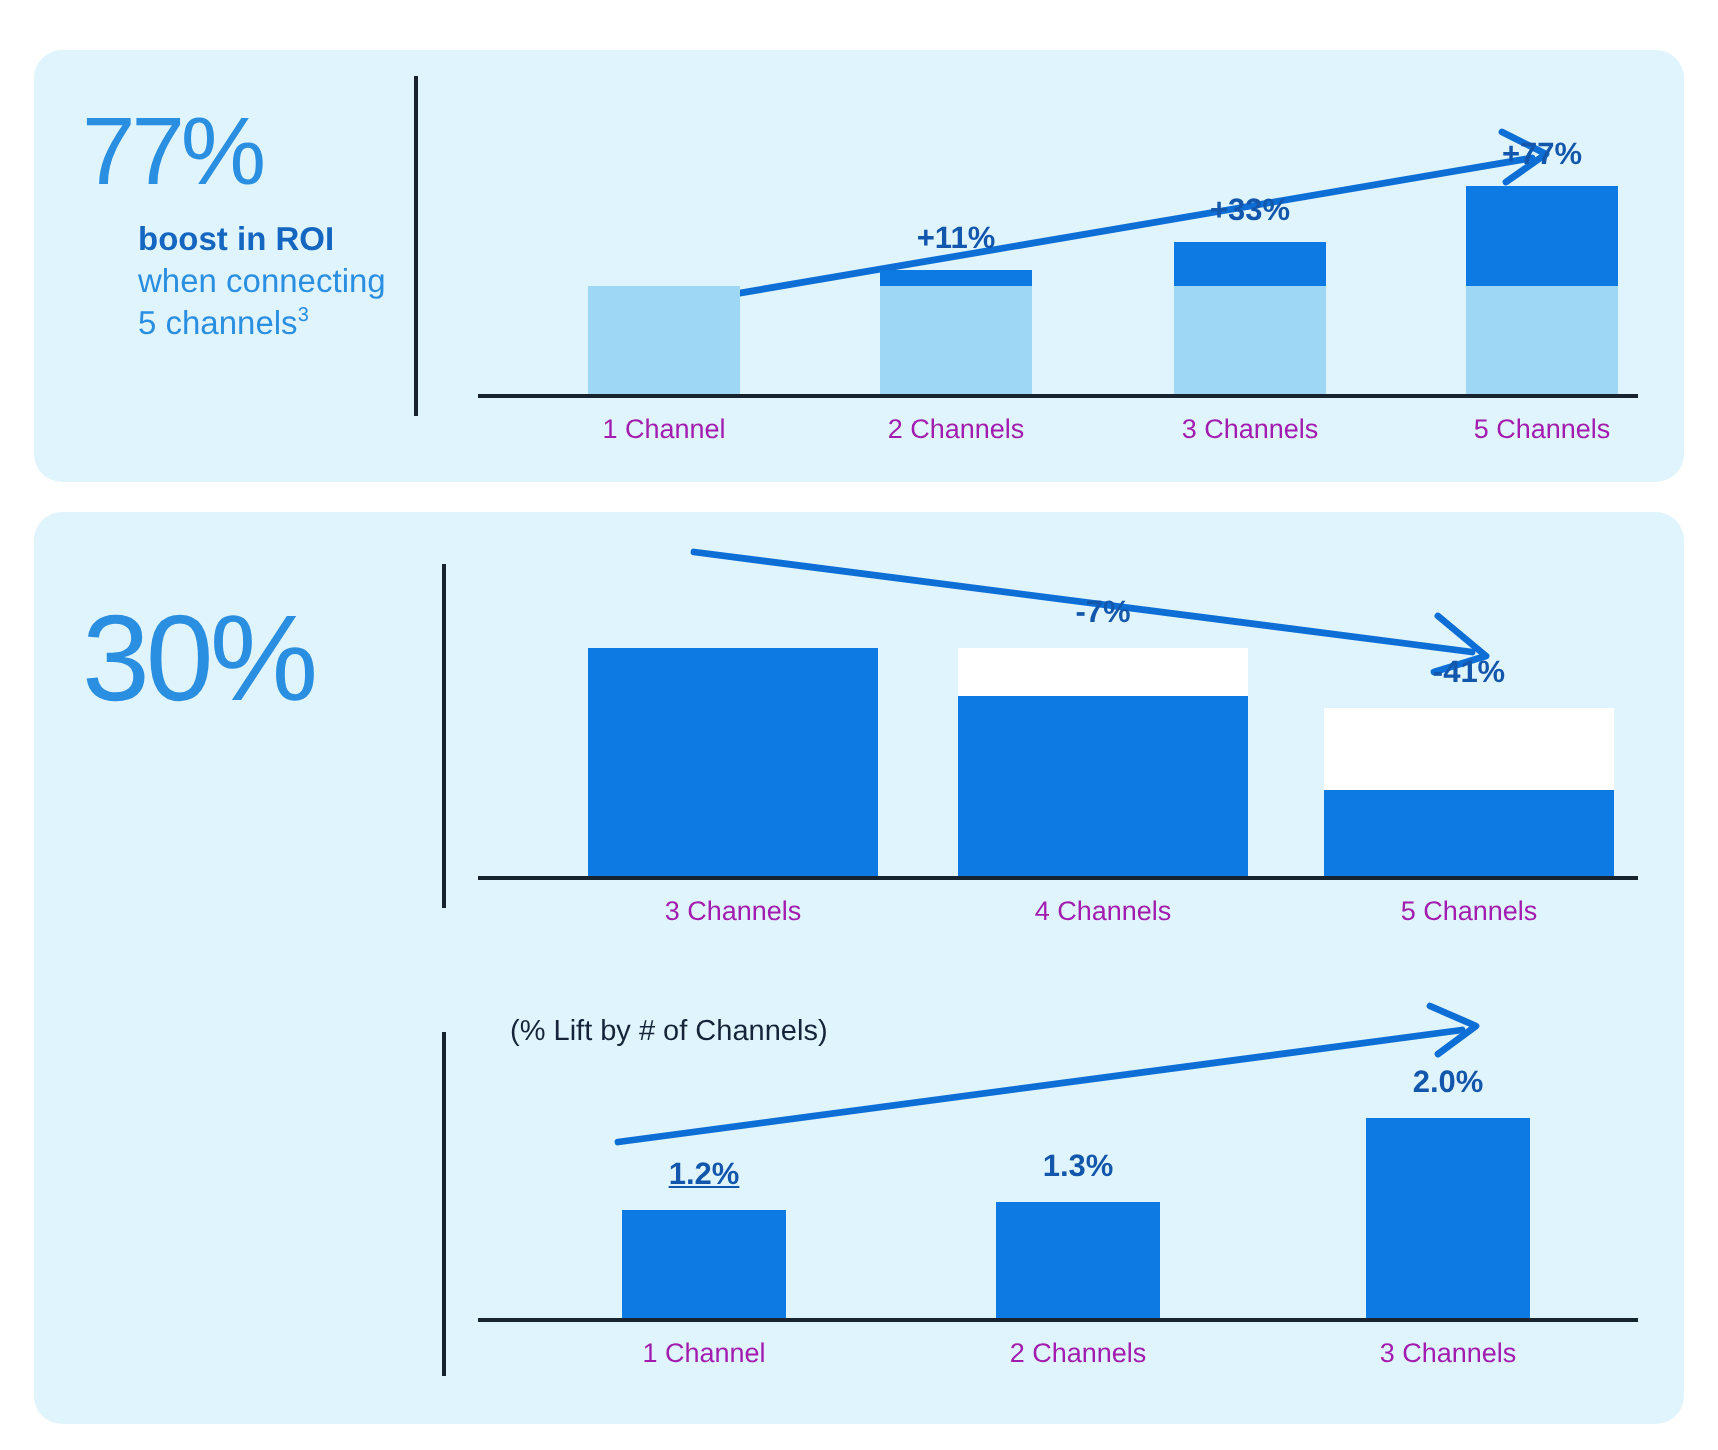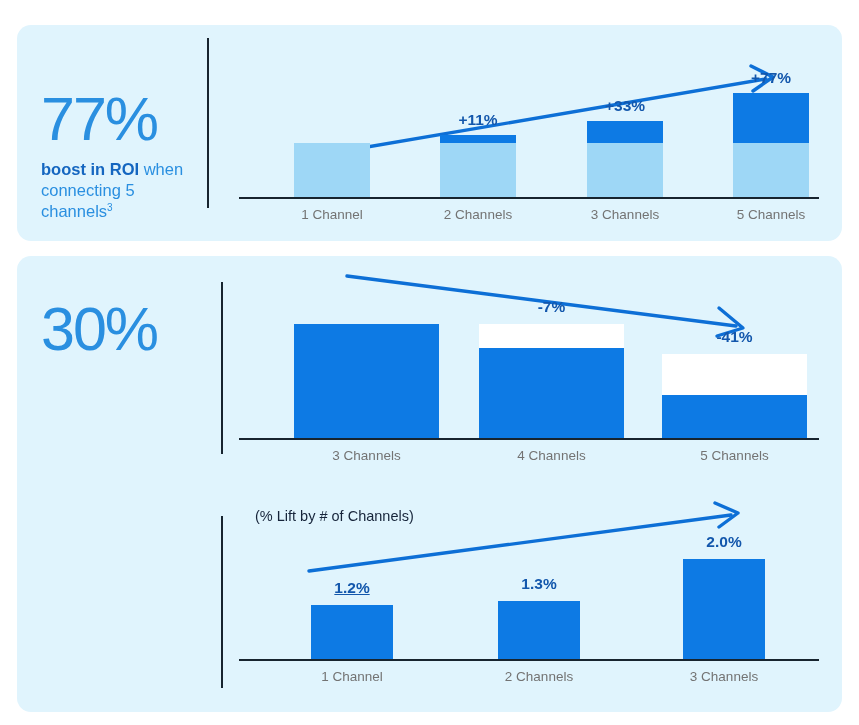--- a/index.html
+++ b/index.html
@@ -18,21 +18,21 @@
   #panel-1{top:256px;height:274px;}
   #panel-2{top:490px;height:222px;}
 
   .stat-block{position:absolute;left:24px;}
   .stat-number{
     color:#2a8fe0;font-weight:400;letter-spacing:-2px;
     line-height:1;white-space:nowrap;
   }
   .stat-desc{
     color:#2a8fe0;font-size:16.5px;line-height:1.27;
-    font-weight:400;margin-top:9px;
+    font-weight:400;margin-top:9px;margin-left:28px;
   }
   .stat-desc b{color:#1566c0;font-weight:700;}
   .stat-desc sup{font-size:10px;vertical-align:super;line-height:0;}
 
   .divider{
     position:absolute;width:1.6px;background:#17242f;
   }
 
   .chart{position:absolute;}
   .axis{
@@ -42,36 +42,36 @@
   .bar-light{background:#9ed7f6;}
   .bar-dark{background:#0d7ae4;}
   .bar-white{background:#ffffff;}
   .bar-seg{position:absolute;left:0;right:0;}
   .bar-value{
     position:absolute;left:50%;transform:translateX(-50%);
     color:#1357ac;font-weight:700;font-size:15.5px;white-space:nowrap;
   }
   .tick-label{
     position:absolute;left:50%;transform:translateX(-50%);
-    color:#737373;font-size:13.5px;white-space:nowrap;
+    color:#a21caf;font-size:13.5px;white-space:nowrap;
   }
   .chart-note{
     position:absolute;color:#16243a;font-size:14.5px;white-space:nowrap;
   }
   .trend{position:absolute;left:0;top:0;overflow:visible;}
 </style>
 </head>
 <body>
 
 <div class="page">
 
   <div class="panel" id="panel-0">
 
     <div class="stat-block" style="top:28px;width:165px;">
-      <div class="stat-number" style="font-size:61px;margin-top:36px;">77%</div>
+      <div class="stat-number" style="font-size:48px;">77%</div>
       <div class="stat-desc">
         <b>boost in ROI</b>
         <span>when connecting 5 channels</span><sup>3</sup>
       </div>
     </div>
 
     <div class="divider" style="left:190px;top:13px;height:170px;"></div>
 
     <div class="chart" style="left:222px;top:8px;width:580px;height:196px;">
 

